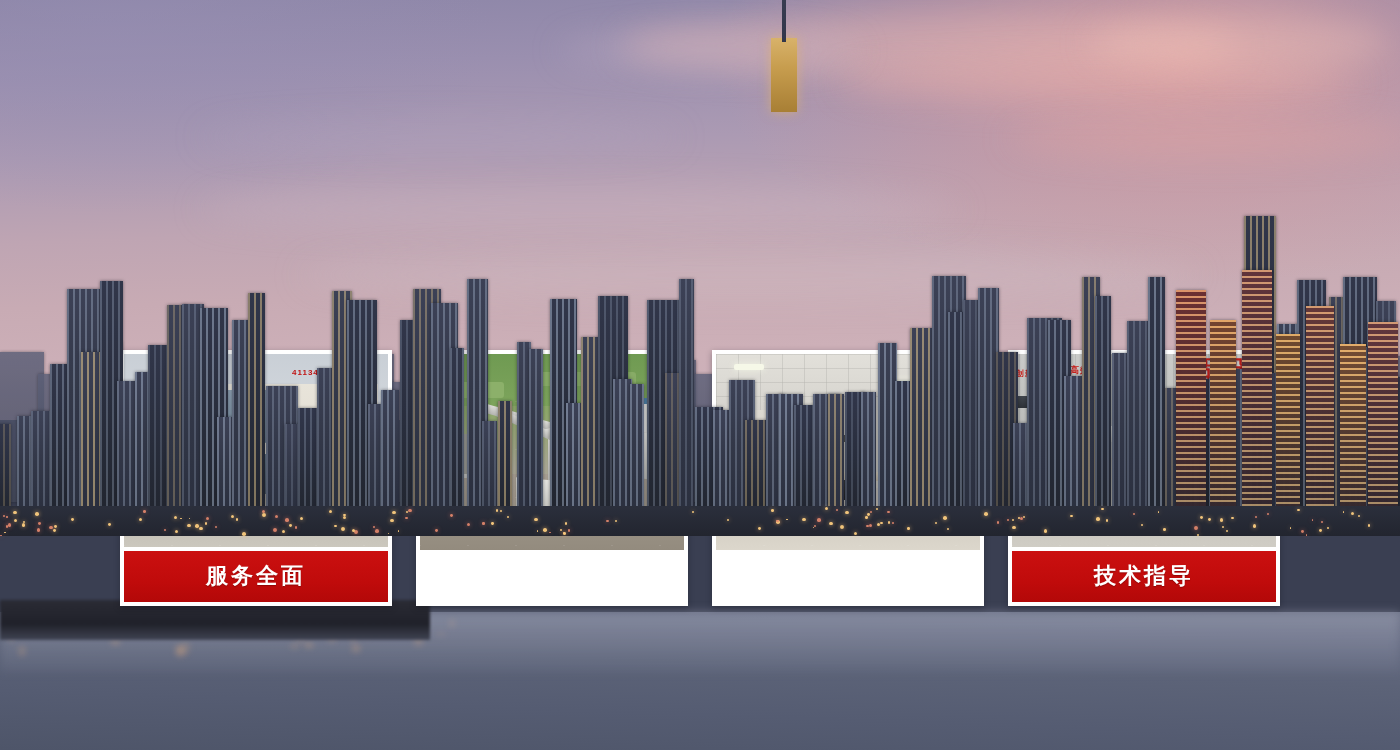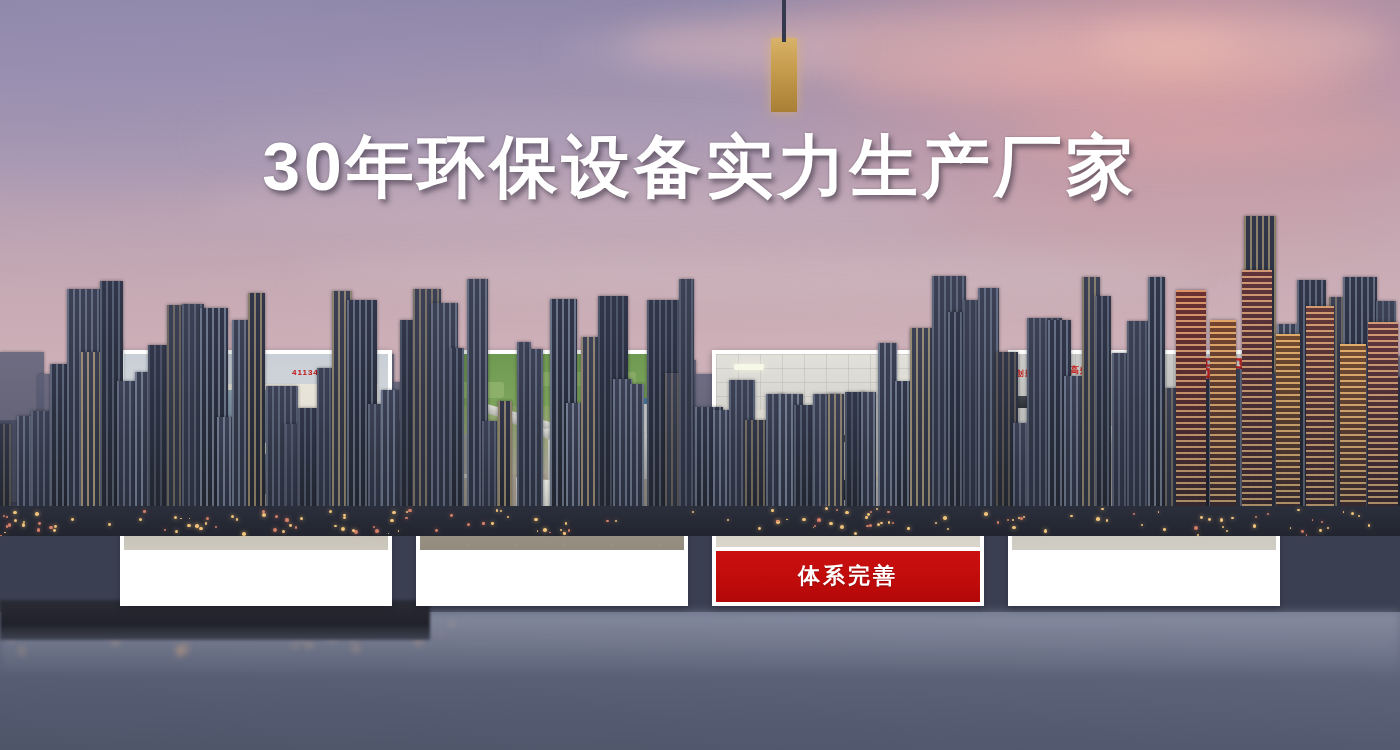--- a/index.html
+++ b/index.html
@@ -730,21 +730,20 @@
       <div style="position: absolute; border-radius: 50%; z-index: 5; left: 1311.56px; bottom: 119.016px; width: 1.5612px; height: 1.5612px; background: rgba(232, 138, 110, 0.9); box-shadow: rgba(230, 120, 100, 0.7) 0px 0px 4px;"></div>
       <div style="position: absolute; border-radius: 50%; z-index: 5; left: 1289.54px; bottom: 111.278px; width: 1.95353px; height: 1.95353px; background: rgba(252, 204, 126, 0.95); box-shadow: rgba(252, 196, 120, 0.8) 0px 0px 4px;"></div>
       <div style="position: absolute; border-radius: 50%; z-index: 5; left: 281.524px; bottom: 106.752px; width: 3.04298px; height: 3.04298px; background: rgba(252, 204, 126, 0.95); box-shadow: rgba(252, 196, 120, 0.8) 0px 0px 4px;"></div>
       <div style="position: absolute; border-radius: 50%; z-index: 5; left: 866.49px; bottom: 112.739px; width: 2.4896px; height: 2.4896px; background: rgba(232, 138, 110, 0.9); box-shadow: rgba(230, 120, 100, 0.7) 0px 0px 4px;"></div>
       <div style="position: absolute; border-radius: 50%; z-index: 5; left: 343.044px; bottom: 123.859px; width: 2.48309px; height: 2.48309px; background: rgba(252, 204, 126, 0.95); box-shadow: rgba(252, 196, 120, 0.8) 0px 0px 4px;"></div>
       <div style="position: absolute; border-radius: 50%; z-index: 5; left: 866.851px; bottom: 123.636px; width: 2.92235px; height: 2.92235px; background: rgba(252, 204, 126, 0.95); box-shadow: rgba(252, 196, 120, 0.8) 0px 0px 4px;"></div>
     </div>
 
   <div class="shore"></div>
 
-  <div class="headline">30年环保设备实力生产厂家</div>
 
 
   <div class="cards">
 
     <div class="card">
       <div class="photo p1">
         <div class="bk">
           <div class="bkrow" style="top:34px"></div>
           <div class="bkrow" style="top:58px"></div>
           <div class="bkrow" style="top:82px"></div>
@@ -764,20 +763,23 @@
           <div class="person" style="left:105px"></div>
         <div class="person" style="left:120px"></div>
           <div class="person" style="left:135px"></div>
         <div class="person" style="left:150px"></div>
           <div class="person" style="left:165px"></div>
         <div class="person" style="left:180px"></div>
           <div class="person" style="left:195px"></div>
         <div class="person" style="left:210px"></div>
           <div class="person" style="left:225px"></div>
         <div class="wm"></div>
+      </div>
+      <div class="label">
+        <span>服务全面</span>
       </div>
     </div>
 
     <div class="card">
       <div class="photo p2">
         <div class="fld" style="left:0;top:0;width:100%;height:52px;background:linear-gradient(180deg,#6f9a52 0%,#7da45c 100%)"></div>
         <div class="fld" style="left:14px;top:28px;width:70px;height:16px;background:#8cb06a"></div>
         <div class="fld" style="left:120px;top:18px;width:96px;height:14px;background:#87ab66"></div>
         <div class="yard" style="left:0;top:120px;width:100%;height:76px"></div>
         <div class="roof" style="left:128px;top:70px;width:100px;height:54px;transform:skewY(-7deg)"></div>
@@ -826,23 +828,20 @@
         <div class="mon" style="left:74px;top:116px;width:16px;height:12px;background:#33547a"></div>
         <div class="emp" style="left:20px;top:108px"></div>
         <div class="emp" style="left:96px;top:104px"></div>
         <div class="emp" style="left:140px;top:98px"></div>
         <div class="emp" style="left:214px;top:104px"></div>
         <div class="chair" style="left:8px;top:136px"></div>
         <div class="chair" style="left:120px;top:126px"></div>
         <div class="chair" style="left:168px;top:130px"></div>
         <div class="wm"></div>
       </div>
-      <div class="label">
-        <span>体系完善</span>
-      </div>
     </div>
 
     <div class="card">
       <div class="photo p4">
         <div class="fac"></div>
         <div class="facrib"></div>
         <div class="bigred">产品没有</div>
         <div class="smred1">创新</div>
         <div class="smred2">专业</div>
         <div class="smred3">高效</div>
@@ -860,16 +859,19 @@
         <div class="worker" style="left:18px;top:100px;height:48px"></div>
         <div class="worker" style="left:56px;top:106px"></div>
         <div class="worker" style="left:82px;top:104px"></div>
         <div class="worker" style="left:104px;top:102px;height:38px"></div>
         <div class="worker" style="left:122px;top:100px;height:36px"></div>
         <div class="worker" style="left:136px;top:100px;height:34px"></div>
         <div class="mgr"></div>
         <div class="helmet"></div>
         <div class="wm"></div>
       </div>
+      <div class="label">
+        <span>技术指导</span>
+      </div>
     </div>
 
   </div>
 </div>
 
 </body></html>

